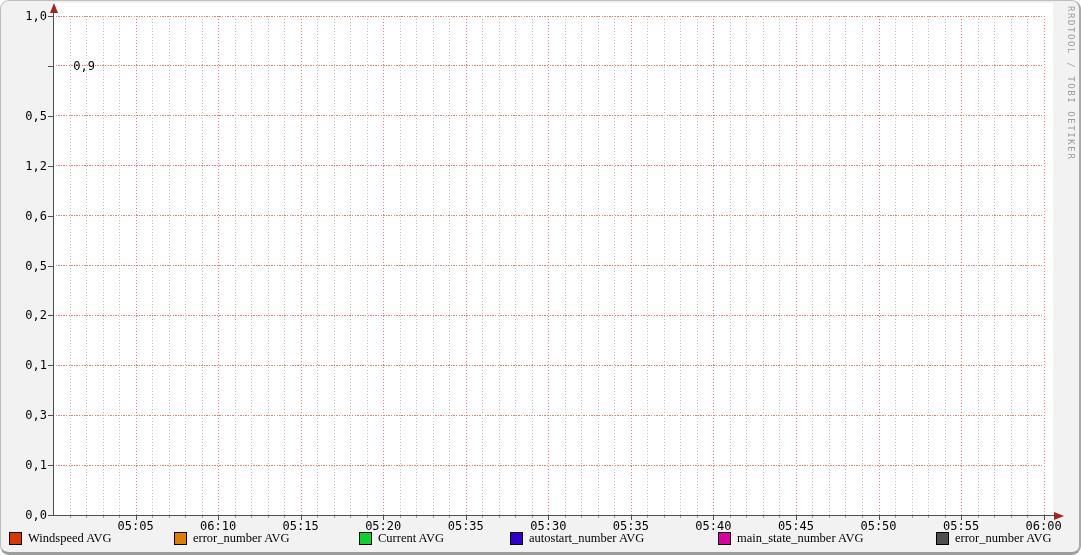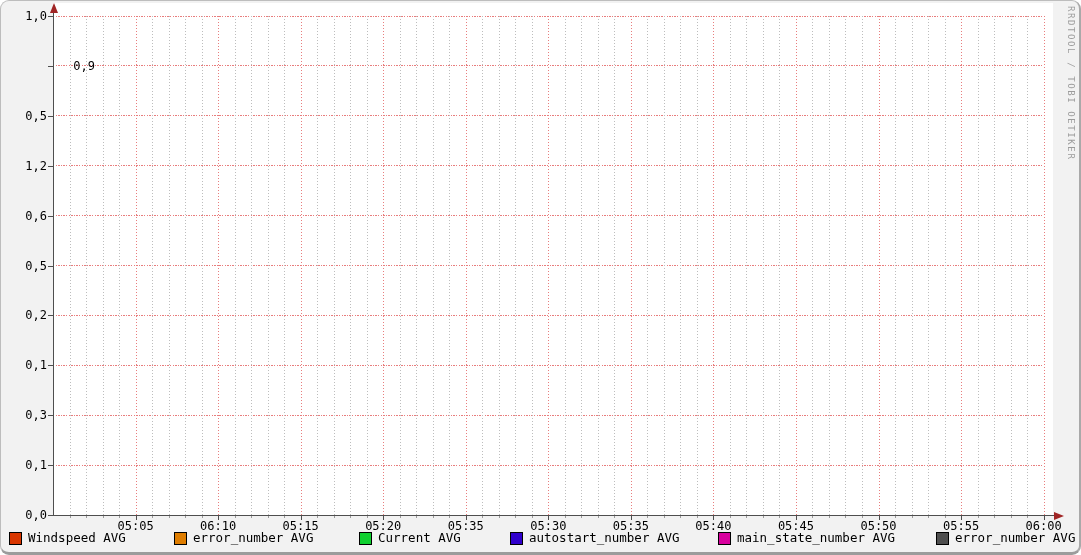--- a/index.html
+++ b/index.html
@@ -21,21 +21,21 @@
   .xtick-major { position:absolute; width:1px; height:4px; background:var(--axis); }
   .xtick-minor { position:absolute; width:1px; height:2px; background:#9a9a9a; }
   .ylabel { position:absolute; left:0; width:46px; text-align:right; font-size:12px; line-height:14px; }
   .xlabel { position:absolute; width:62px; text-align:center; font-size:12px; line-height:14px; }
   .arrow-up { position:absolute; width:0; height:0;
     border-left:4px solid transparent; border-right:4px solid transparent; border-bottom:10px solid var(--arrow); }
   .arrow-right { position:absolute; width:0; height:0;
     border-top:4px solid transparent; border-bottom:4px solid transparent; border-left:10px solid var(--arrow); }
   .legend-item { position:absolute; top:530px; height:14px; display:flex; align-items:center; }
   .swatch { width:11px; height:11px; border:1px solid #000; flex:none; }
-  .legend-label { margin-left:6px; font-size:12.5px; line-height:14px; white-space:pre; }
+  .legend-label { margin-left:6px; font-size:12.5px; line-height:14px; white-space:pre;font-family:Liberation Serif, serif; }
   #watermark { position:absolute; top:5px; right:3px; writing-mode:vertical-rl;
     font-size:9px; letter-spacing:1.6px; color:var(--wm); }
 </style>
 </head>
 <body>
 
 <div id="graph" style="--back: #F2F2F2; --canvas: #FFFFFF; --mgrid: #E87D7D; --grid: #BDBDBD; --axis: #4E4E4E; --arrow: #A02525; --wm: #9C9C9C;">
   <div id="canvas" style="left: 52px; top: 2px; width: 1000px; height: 512px;"></div>
   <div id="gridlayer">
       <div class="hgrid" style="left: 52px; top: 463.6px; width: 990.6px;"></div>

